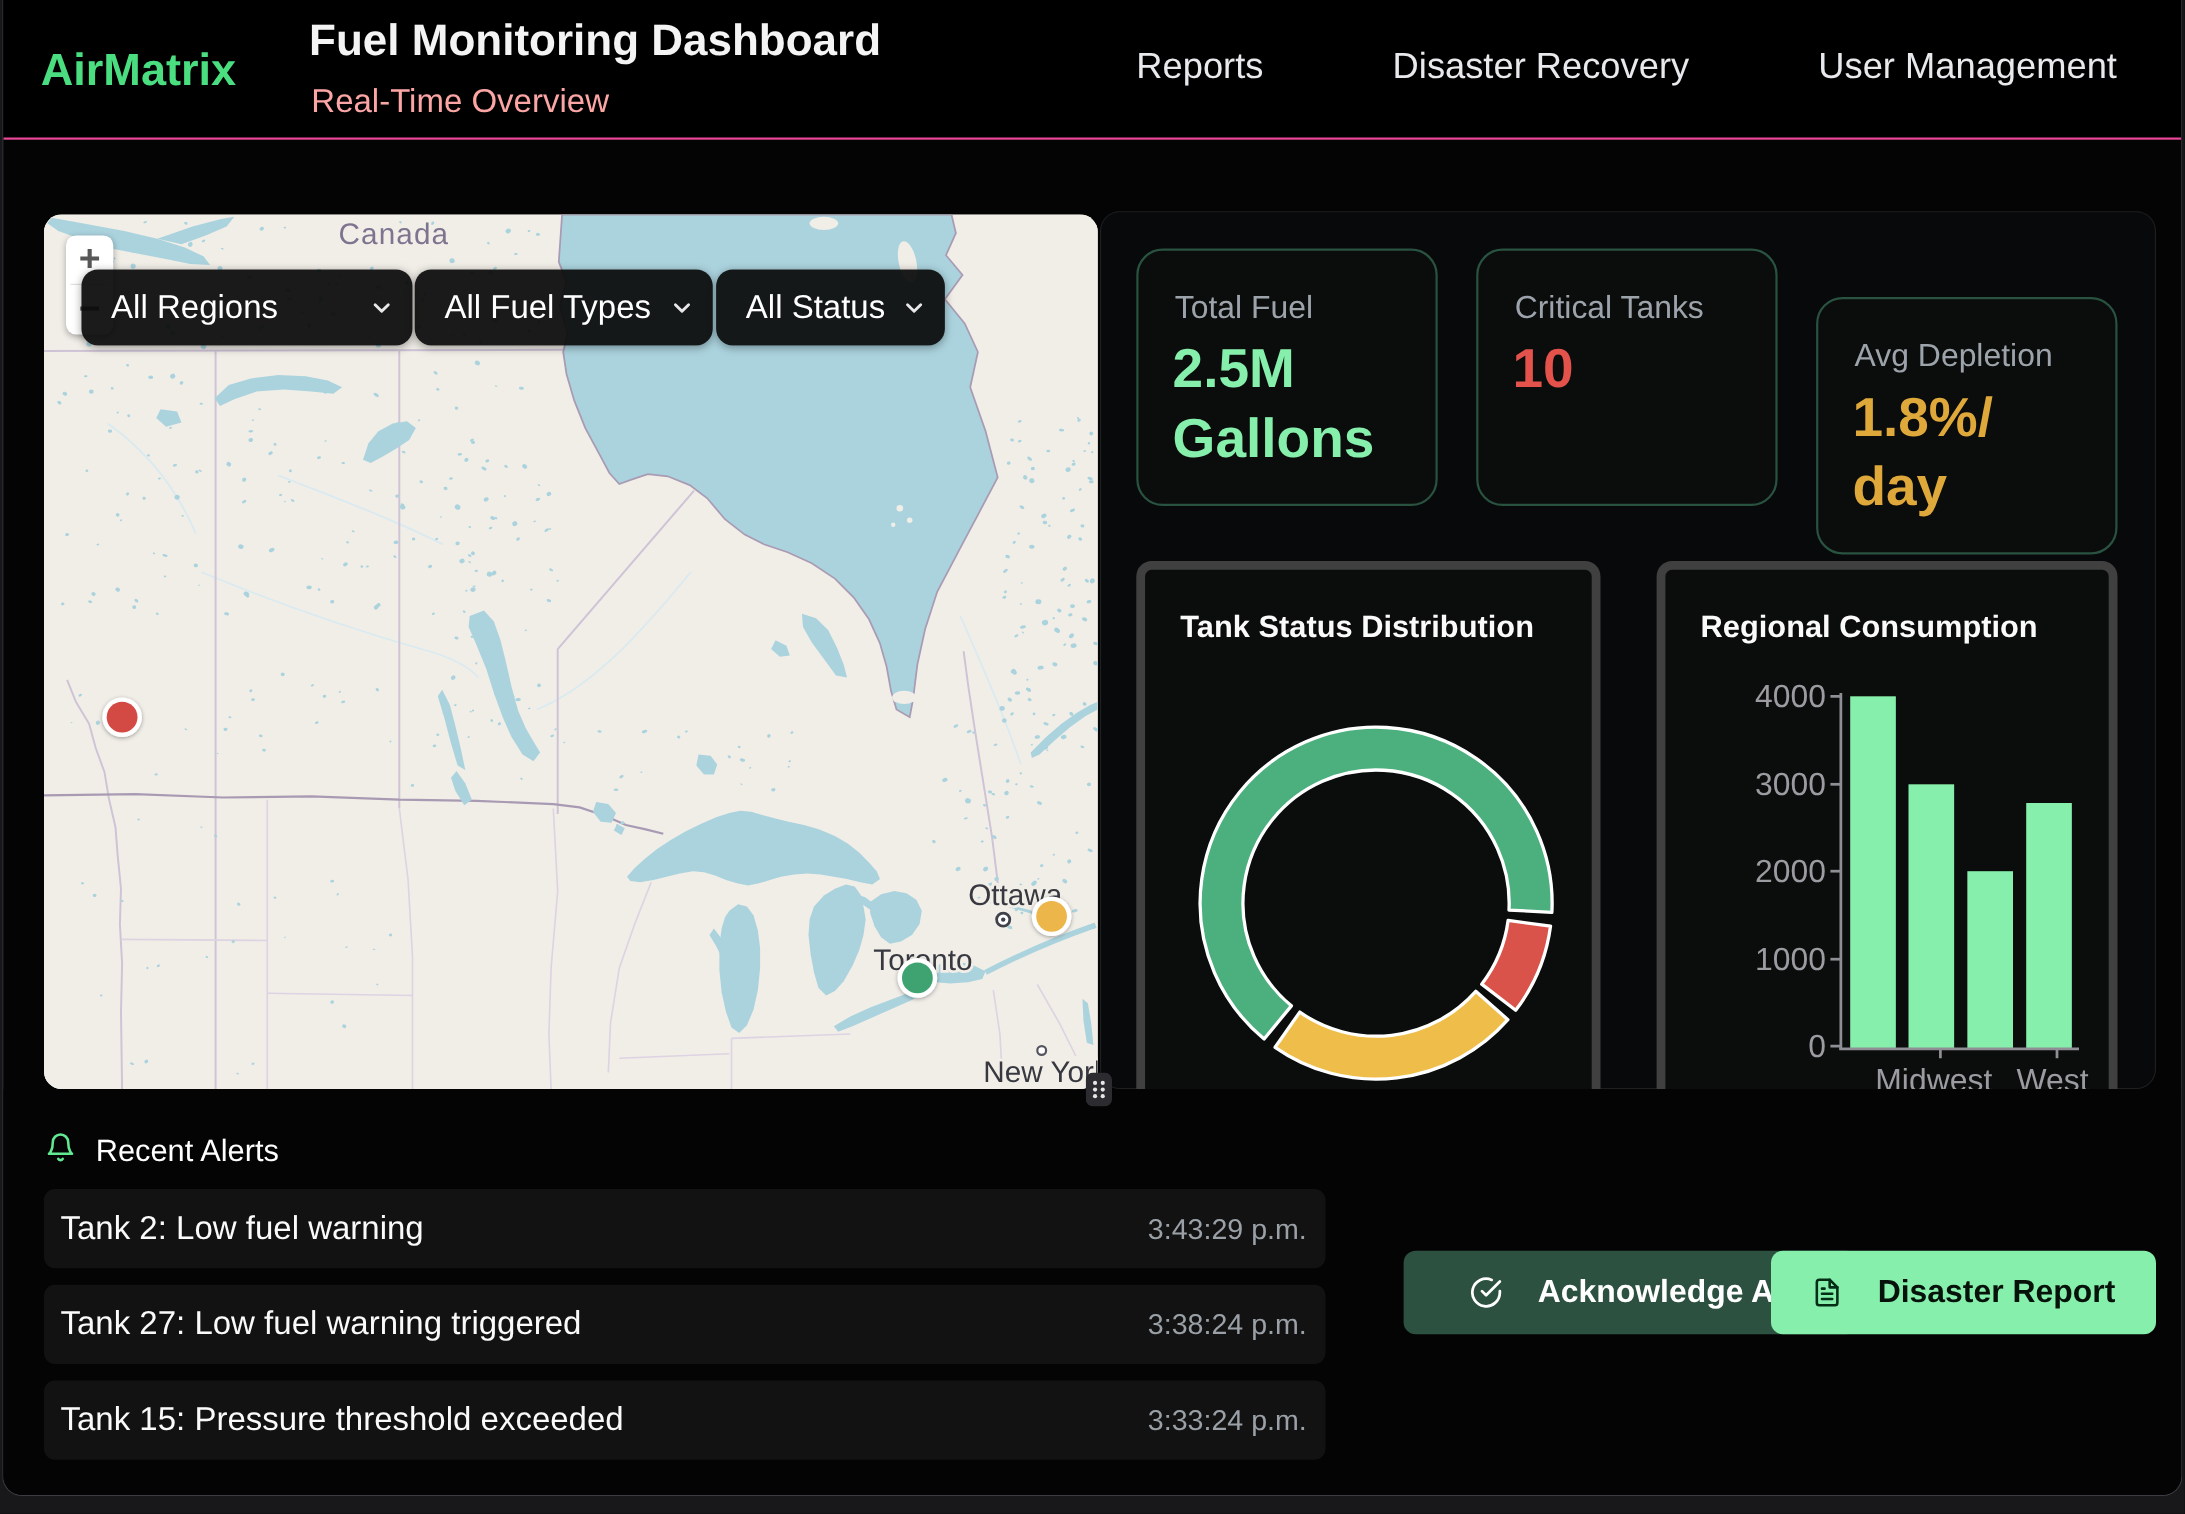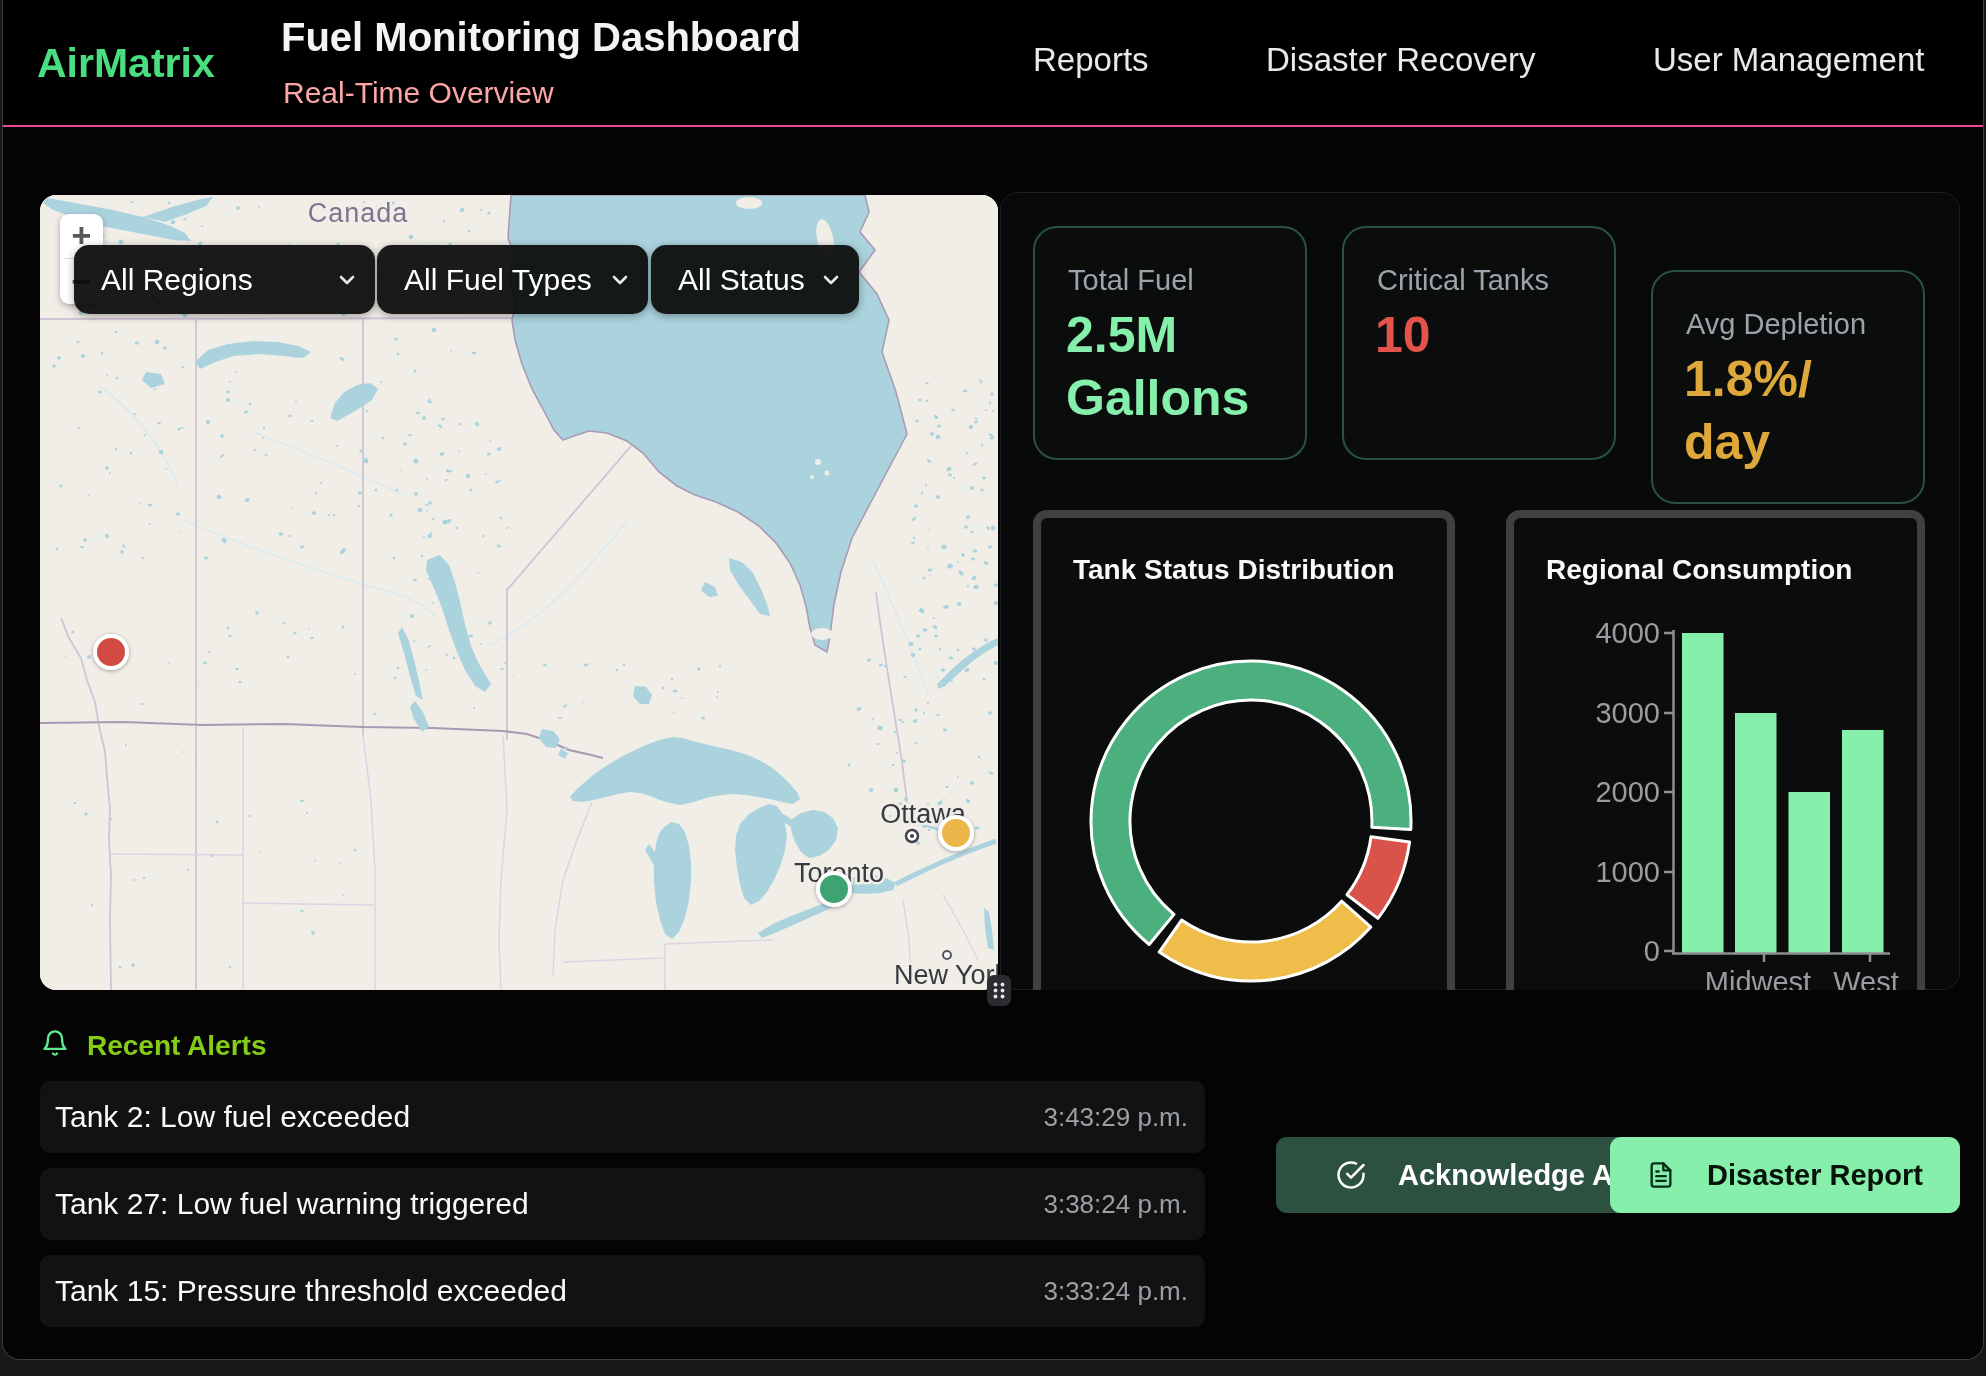--- a/index.html
+++ b/index.html
@@ -20,21 +20,21 @@
           display:flex; align-items:center; color:#fff; font-size:30px; white-space:nowrap; box-shadow:0 2px 8px rgba(0,0,0,0.35); }
   .pill span { padding-left:27px; }
   .pill .cv { margin-left:auto; padding-left:0; padding-right:16px; display:flex; align-items:center; }
   .rpanel { position:absolute; left:997px; top:192px; width:960px; height:798px; background:#08090a;
             border:1px solid #1e1f21; border-radius:18px; }
   .scard { position:absolute; width:274px; height:234px; background:#0b0d0c; border:2px solid #295241; border-radius:24px; }
   .scard .lb { position:absolute; left:33px; top:36px; font-size:29px; color:#9da3ab; }
   .scard .vl { position:absolute; left:31px; top:76px; font-size:50px; font-weight:bold; line-height:63px; }
   .ccard { position:absolute; top:318px; height:500px; background:#0b0d0c; border:8px solid #404040; border-radius:14px; overflow:hidden; }
   .ccard .ct { position:absolute; left:32px; top:36px; font-size:28px; font-weight:bold; color:#fafafa; white-space:nowrap; }
-  .alerts-title { position:absolute; left:84px; top:1030px; font-size:28px; font-weight:bold; color:#84cc16; }
+  .alerts-title { position:absolute; left:84px; top:1030px; font-size:28px; font-weight:normal; color:#ffffff; }
   .bell { position:absolute; left:38px; top:1028px; }
   .arow { position:absolute; left:37px; width:1165px; height:72px; background:#121212; border-radius:10px;
           display:flex; align-items:center; color:#fafafa; font-size:30px; }
   .arow .t1 { padding-left:15px; }
   .arow .tm { margin-left:auto; padding-right:17px; color:#9aa0a6; font-size:26px; }
   .btn { position:absolute; top:1137px; height:76px; border-radius:11px; display:flex; align-items:center;
          justify-content:center; font-size:29px; font-weight:bold; gap:32px; }
   .ack { left:1237px; width:413px; background:#2d5140; color:#fff;margin-left:36px; }
   .gen { left:1607px; width:350px; background:#86efac; color:#07120b; }
   .handle { position:absolute; left:984px; top:975px; }
@@ -667,21 +667,21 @@
       </svg>
   </div>
 
   <div style="position:absolute; left:0; top:990px; width:100%; height:370px; background:#040404;"></div>
   <div class="bell"><svg width="28" height="30" viewBox="0 0 24 24" fill="none" stroke="#62e892" stroke-width="2" stroke-linecap="round" stroke-linejoin="round">
         <path d="M18 8A6 6 0 0 0 6 8c0 7-3 9-3 9h18s-3-2-3-9"></path>
         <path d="M13.73 21a2 2 0 0 1-3.46 0"></path>
       </svg></div>
   <div class="alerts-title">Recent Alerts</div>
   <div class="arow" style="top:1081px;">
-      <span class="t1">Tank 2: Low fuel exceeded</span>
+      <span class="t1">Tank 2: Low fuel warning</span>
       <span class="tm">3:43:29 p.m.</span>
     </div>
   <div class="arow" style="top:1168px;">
       <span class="t1">Tank 27: Low fuel warning triggered</span>
       <span class="tm">3:38:24 p.m.</span>
     </div>
   <div class="arow" style="top:1255px;">
       <span class="t1">Tank 15: Pressure threshold exceeded</span>
       <span class="tm">3:33:24 p.m.</span>
     </div>

